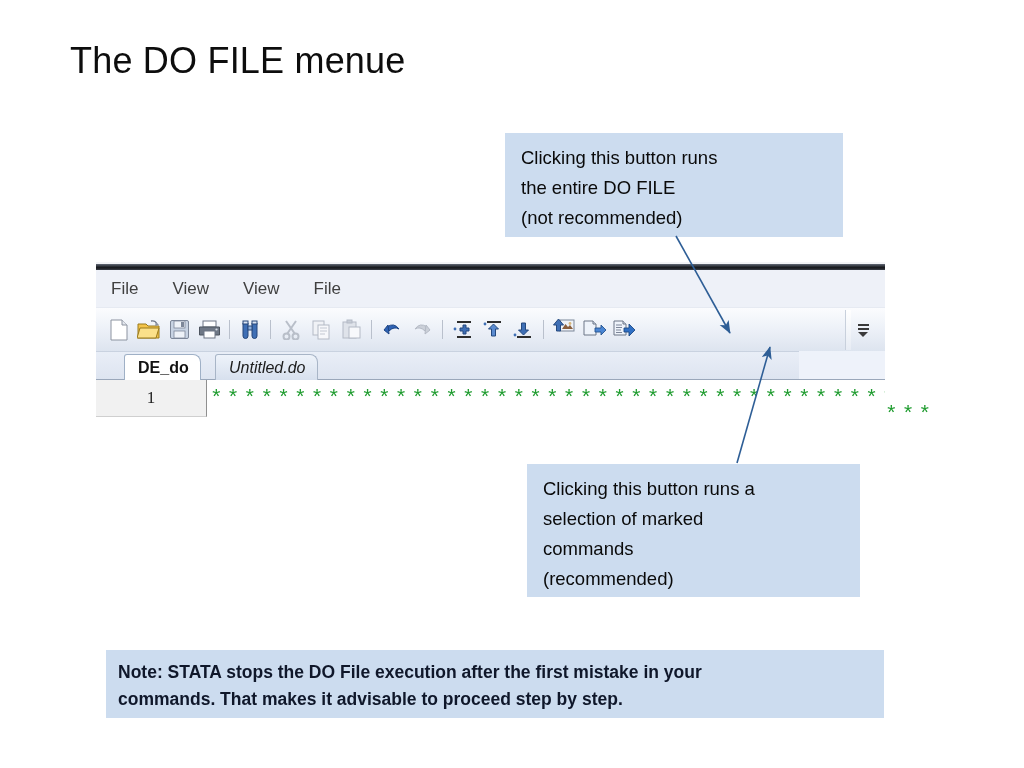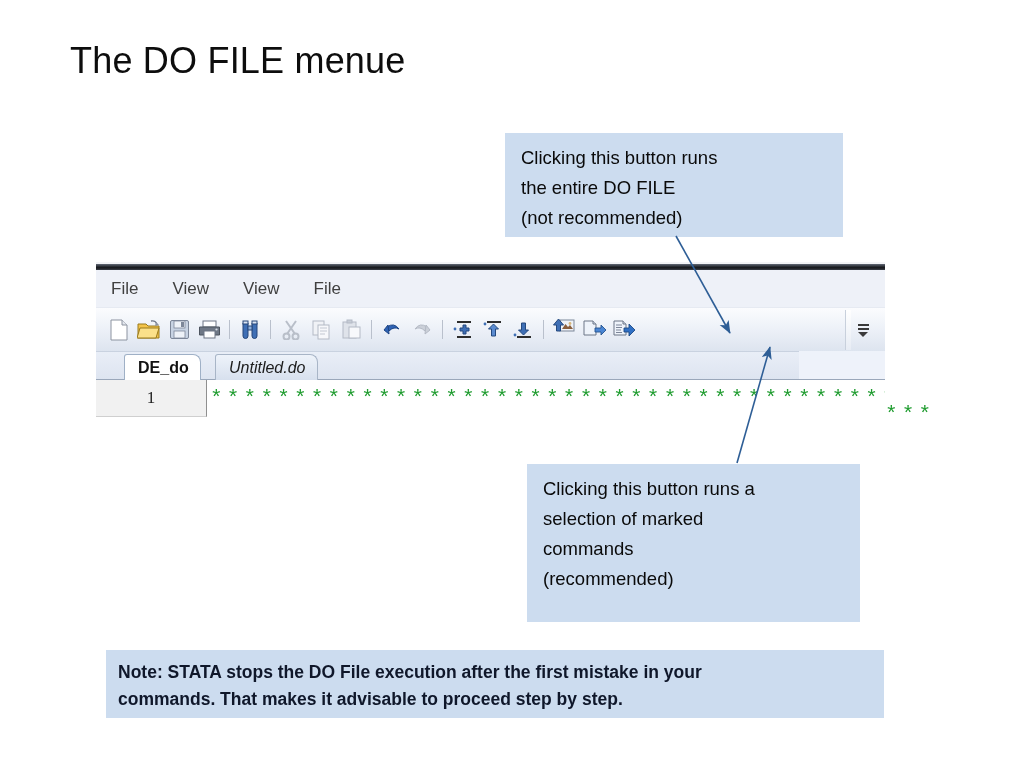--- a/index.html
+++ b/index.html
@@ -36,21 +36,21 @@
     padding: 10px 14px 12px 16px;
     box-sizing: border-box;
     white-space: pre-line;
   }
   #callout-run-all {
     left: 505px; top: 133px;
     width: 338px; height: 104px;
   }
   #callout-run-selection {
     left: 527px; top: 464px;
-    width: 333px; height: 158px;
+    width: 333px; height: 133px;
   }
 
   
   #leaders {
     position: absolute;
     left: 0; top: 0;
     width: 1024px; height: 768px;
     pointer-events: none;
   }
 

